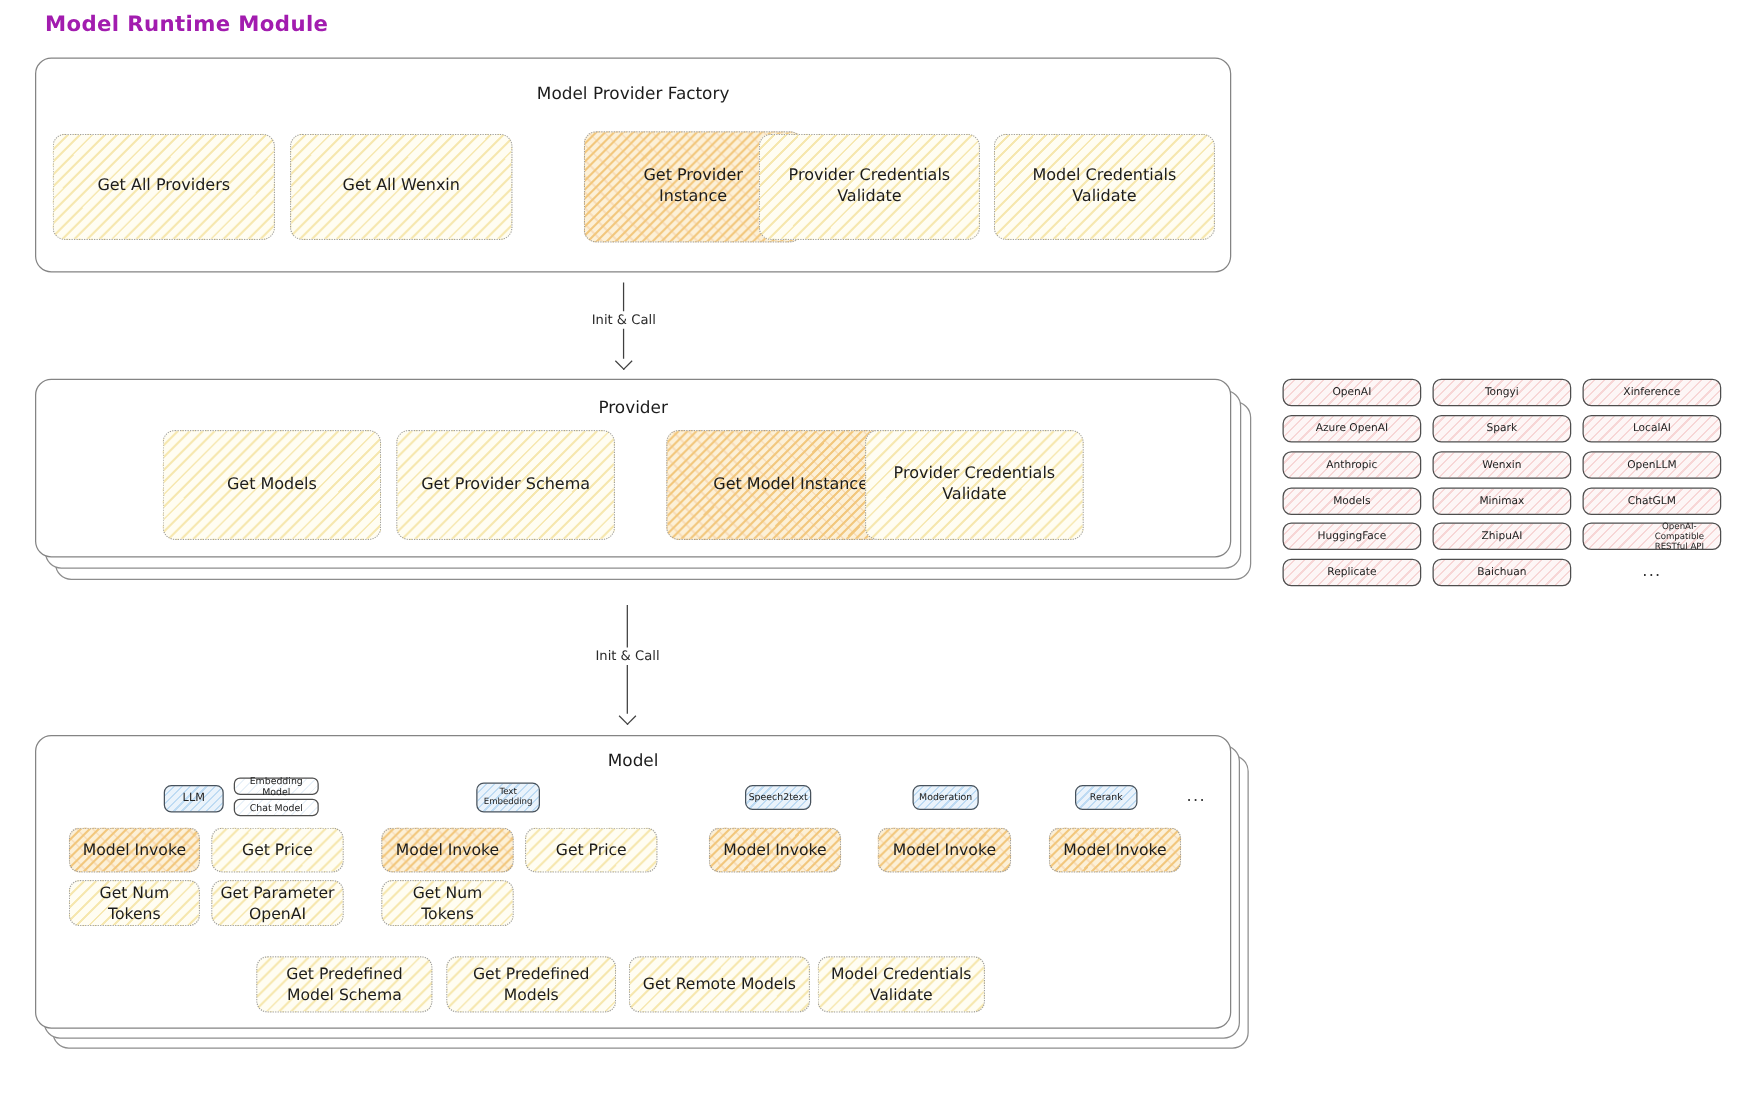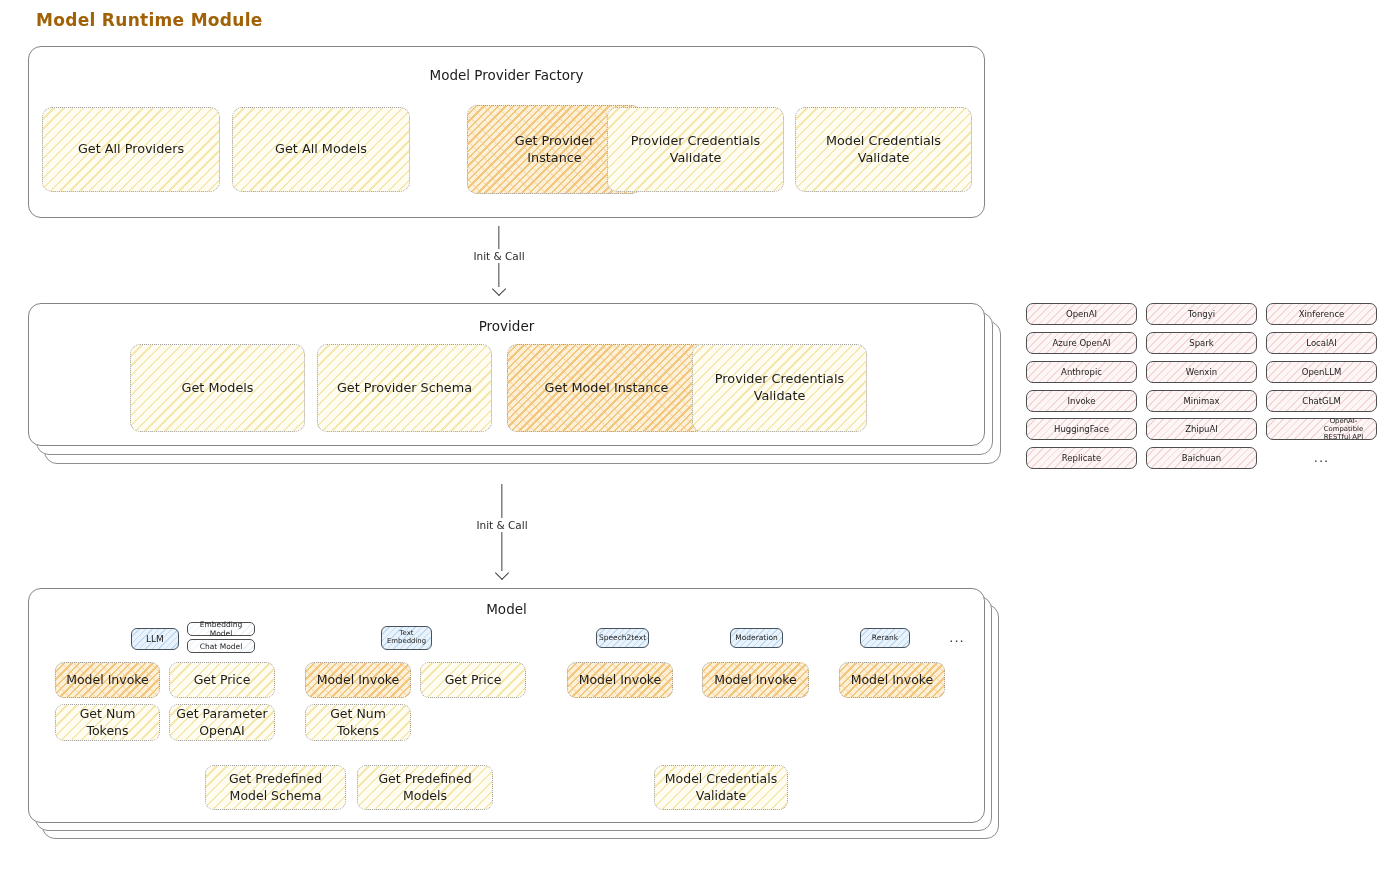--- a/index.html
+++ b/index.html
@@ -1,18 +1,18 @@
 <!DOCTYPE html>
 <html><head>
 <meta charset="utf-8">
 <style>
   html,body{margin:0;padding:0;background:#fff;}
   #canvas{position:relative;width:1393px;height:880px;background:#fff;overflow:hidden;
           font-family:"DejaVu Sans", sans-serif;color:#1c1c1c;}
-  .main-title{position:absolute;left:36px;top:10px;font-size:17px;font-weight:600;color:#a16207;letter-spacing:.3px;}
+  .main-title{position:absolute;left:36px;top:10px;font-size:17px;font-weight:600;color:#a21caf;letter-spacing:.3px;}
   .panel{position:absolute;background:#fff;border:1.4px solid #848484;border-radius:13px;box-sizing:border-box;}
   .ghost{position:absolute;background:#fff;border:1.3px solid #8d8d8d;border-radius:13px;box-sizing:border-box;}
   .panel-title{position:absolute;left:0;right:0;text-align:center;font-size:13.5px;color:#1c1c1c;}
   .fn{position:absolute;display:flex;align-items:center;justify-content:center;text-align:center;
       font-size:12.8px;line-height:1.3;color:#1c1c1c;border:1.5px dotted #a0a0a0;border-radius:10px;
       box-sizing:border-box;padding:2px 12px;
       background:repeating-linear-gradient(135deg,#f6e7ae 0 1.6px,rgba(0,0,0,0) 1.6px 7px),#fffdf2;}
   .fn.hl{background:repeating-linear-gradient(135deg,#f2c77d 0 1.7px,rgba(0,0,0,0) 1.7px 5.2px),
                     repeating-linear-gradient(45deg,#f8debb 0 1.3px,rgba(0,0,0,0) 1.3px 9px),#fcf0d7;}
   .fn.sm{font-size:12.5px;padding:2px 6px;border-radius:9px;}
@@ -38,51 +38,51 @@
 <body>
 
 <div id="canvas">
 
   <div class="main-title">Model Runtime Module</div>
 
   <div class="panel" style="left:28px;top:46px;width:957px;height:172px;">
     <div class="panel-title" style="top:20px;">Model Provider Factory</div>
   </div>
   <div class="fn" style="left:42px;top:107px;width:178px;height:85px;">Get All Providers</div>
-  <div class="fn" style="left:232px;top:107px;width:178px;height:85px;">Get All Models</div>
+  <div class="fn" style="left:232px;top:107px;width:178px;height:85px;">Get All Wenxin</div>
   <div class="fn hl" style="left:421px;top:105px;width:175px;height:89px;padding:2px 38px;margin-left:46px;">Get Provider Instance</div>
   <div class="fn" style="left:607px;top:107px;width:177px;height:85px;">Provider Credentials Validate</div>
   <div class="fn" style="left:795px;top:107px;width:177px;height:85px;">Model Credentials Validate</div>
 
   <div class="varrow" style="left:459px;top:226px;width:80px;height:68px;">
     <span class="line"></span>
     <span class="ahead"></span>
     <span class="alabel">Init &amp; Call</span>
   </div>
 
   <div class="ghost" style="left:44px;top:321px;width:957px;height:143px;"></div>
   <div class="ghost" style="left:36px;top:312px;width:957px;height:143px;"></div>
   <div class="panel" style="left:28px;top:303px;width:957px;height:143px;">
     <div class="panel-title" style="top:14px;">Provider</div>
   </div>
   <div class="fn" style="left:130px;top:344px;width:175px;height:88px;">Get Models</div>
   <div class="fn" style="left:317px;top:344px;width:175px;height:88px;">Get Provider Schema</div>
-  <div class="fn hl" style="left:507px;top:344px;width:199px;height:88px;">Get Model Instance</div>
+  <div class="fn hl" style="left:533px;top:344px;width:199px;height:88px;">Get Model Instance</div>
   <div class="fn" style="left:692px;top:344px;width:175px;height:88px;">Provider Credentials Validate</div>
 
   <div class="pill" style="left:1026px;top:303px;width:111px;height:22px;">OpenAI</div>
   <div class="pill" style="left:1146px;top:303px;width:111px;height:22px;">Tongyi</div>
   <div class="pill" style="left:1266px;top:303px;width:111px;height:22px;">Xinference</div>
   <div class="pill" style="left:1026px;top:332px;width:111px;height:22px;">Azure OpenAI</div>
   <div class="pill" style="left:1146px;top:332px;width:111px;height:22px;">Spark</div>
   <div class="pill" style="left:1266px;top:332px;width:111px;height:22px;">LocalAI</div>
   <div class="pill" style="left:1026px;top:361px;width:111px;height:22px;">Anthropic</div>
   <div class="pill" style="left:1146px;top:361px;width:111px;height:22px;text-align:right;">Wenxin</div>
   <div class="pill" style="left:1266px;top:361px;width:111px;height:22px;">OpenLLM</div>
-  <div class="pill" style="left:1026px;top:390px;width:111px;height:22px;">Invoke</div>
+  <div class="pill" style="left:1026px;top:390px;width:111px;height:22px;">Models</div>
   <div class="pill" style="left:1146px;top:390px;width:111px;height:22px;">Minimax</div>
   <div class="pill" style="left:1266px;top:390px;width:111px;height:22px;">ChatGLM</div>
   <div class="pill" style="left:1026px;top:418px;width:111px;height:22px;">HuggingFace</div>
   <div class="pill" style="left:1146px;top:418px;width:111px;height:22px;">ZhipuAI</div>
   <div class="pill pill-sm" style="left:1266px;top:418px;width:111px;height:22px;padding-left:44px;">OpenAI-Compatible RESTful API</div>
   <div class="pill" style="left:1026px;top:447px;width:111px;height:22px;">Replicate</div>
   <div class="pill" style="left:1146px;top:447px;width:111px;height:22px;">Baichuan</div>
   <div class="dots" style="left:1266px;top:450px;width:111px;">...</div>
 
   <div class="varrow" style="left:462px;top:484px;width:80px;height:94px;">
@@ -114,15 +114,16 @@
   <div class="fn sm hl" style="left:305px;top:662px;width:106px;height:36px;">Model Invoke</div>
   <div class="fn sm" style="left:420px;top:662px;width:106px;height:36px;">Get Price</div>
   <div class="fn sm" style="left:305px;top:704px;width:106px;height:37px;">Get Num Tokens</div>
 
   <div class="fn sm hl" style="left:567px;top:662px;width:106px;height:36px;">Model Invoke</div>
   <div class="fn sm hl" style="left:702px;top:662px;width:107px;height:36px;">Model Invoke</div>
   <div class="fn sm hl" style="left:839px;top:662px;width:106px;height:36px;">Model Invoke</div>
 
   <div class="fn sm" style="left:205px;top:765px;width:141px;height:45px;">Get Predefined Model Schema</div>
   <div class="fn sm" style="left:357px;top:765px;width:136px;height:45px;">Get Predefined Models</div>
+  <div class="fn sm" style="left:503px;top:765px;width:145px;height:45px;">Get Remote Models</div>
   <div class="fn sm" style="left:654px;top:765px;width:134px;height:45px;">Model Credentials Validate</div>
 
 </div>
 
 </body></html>

